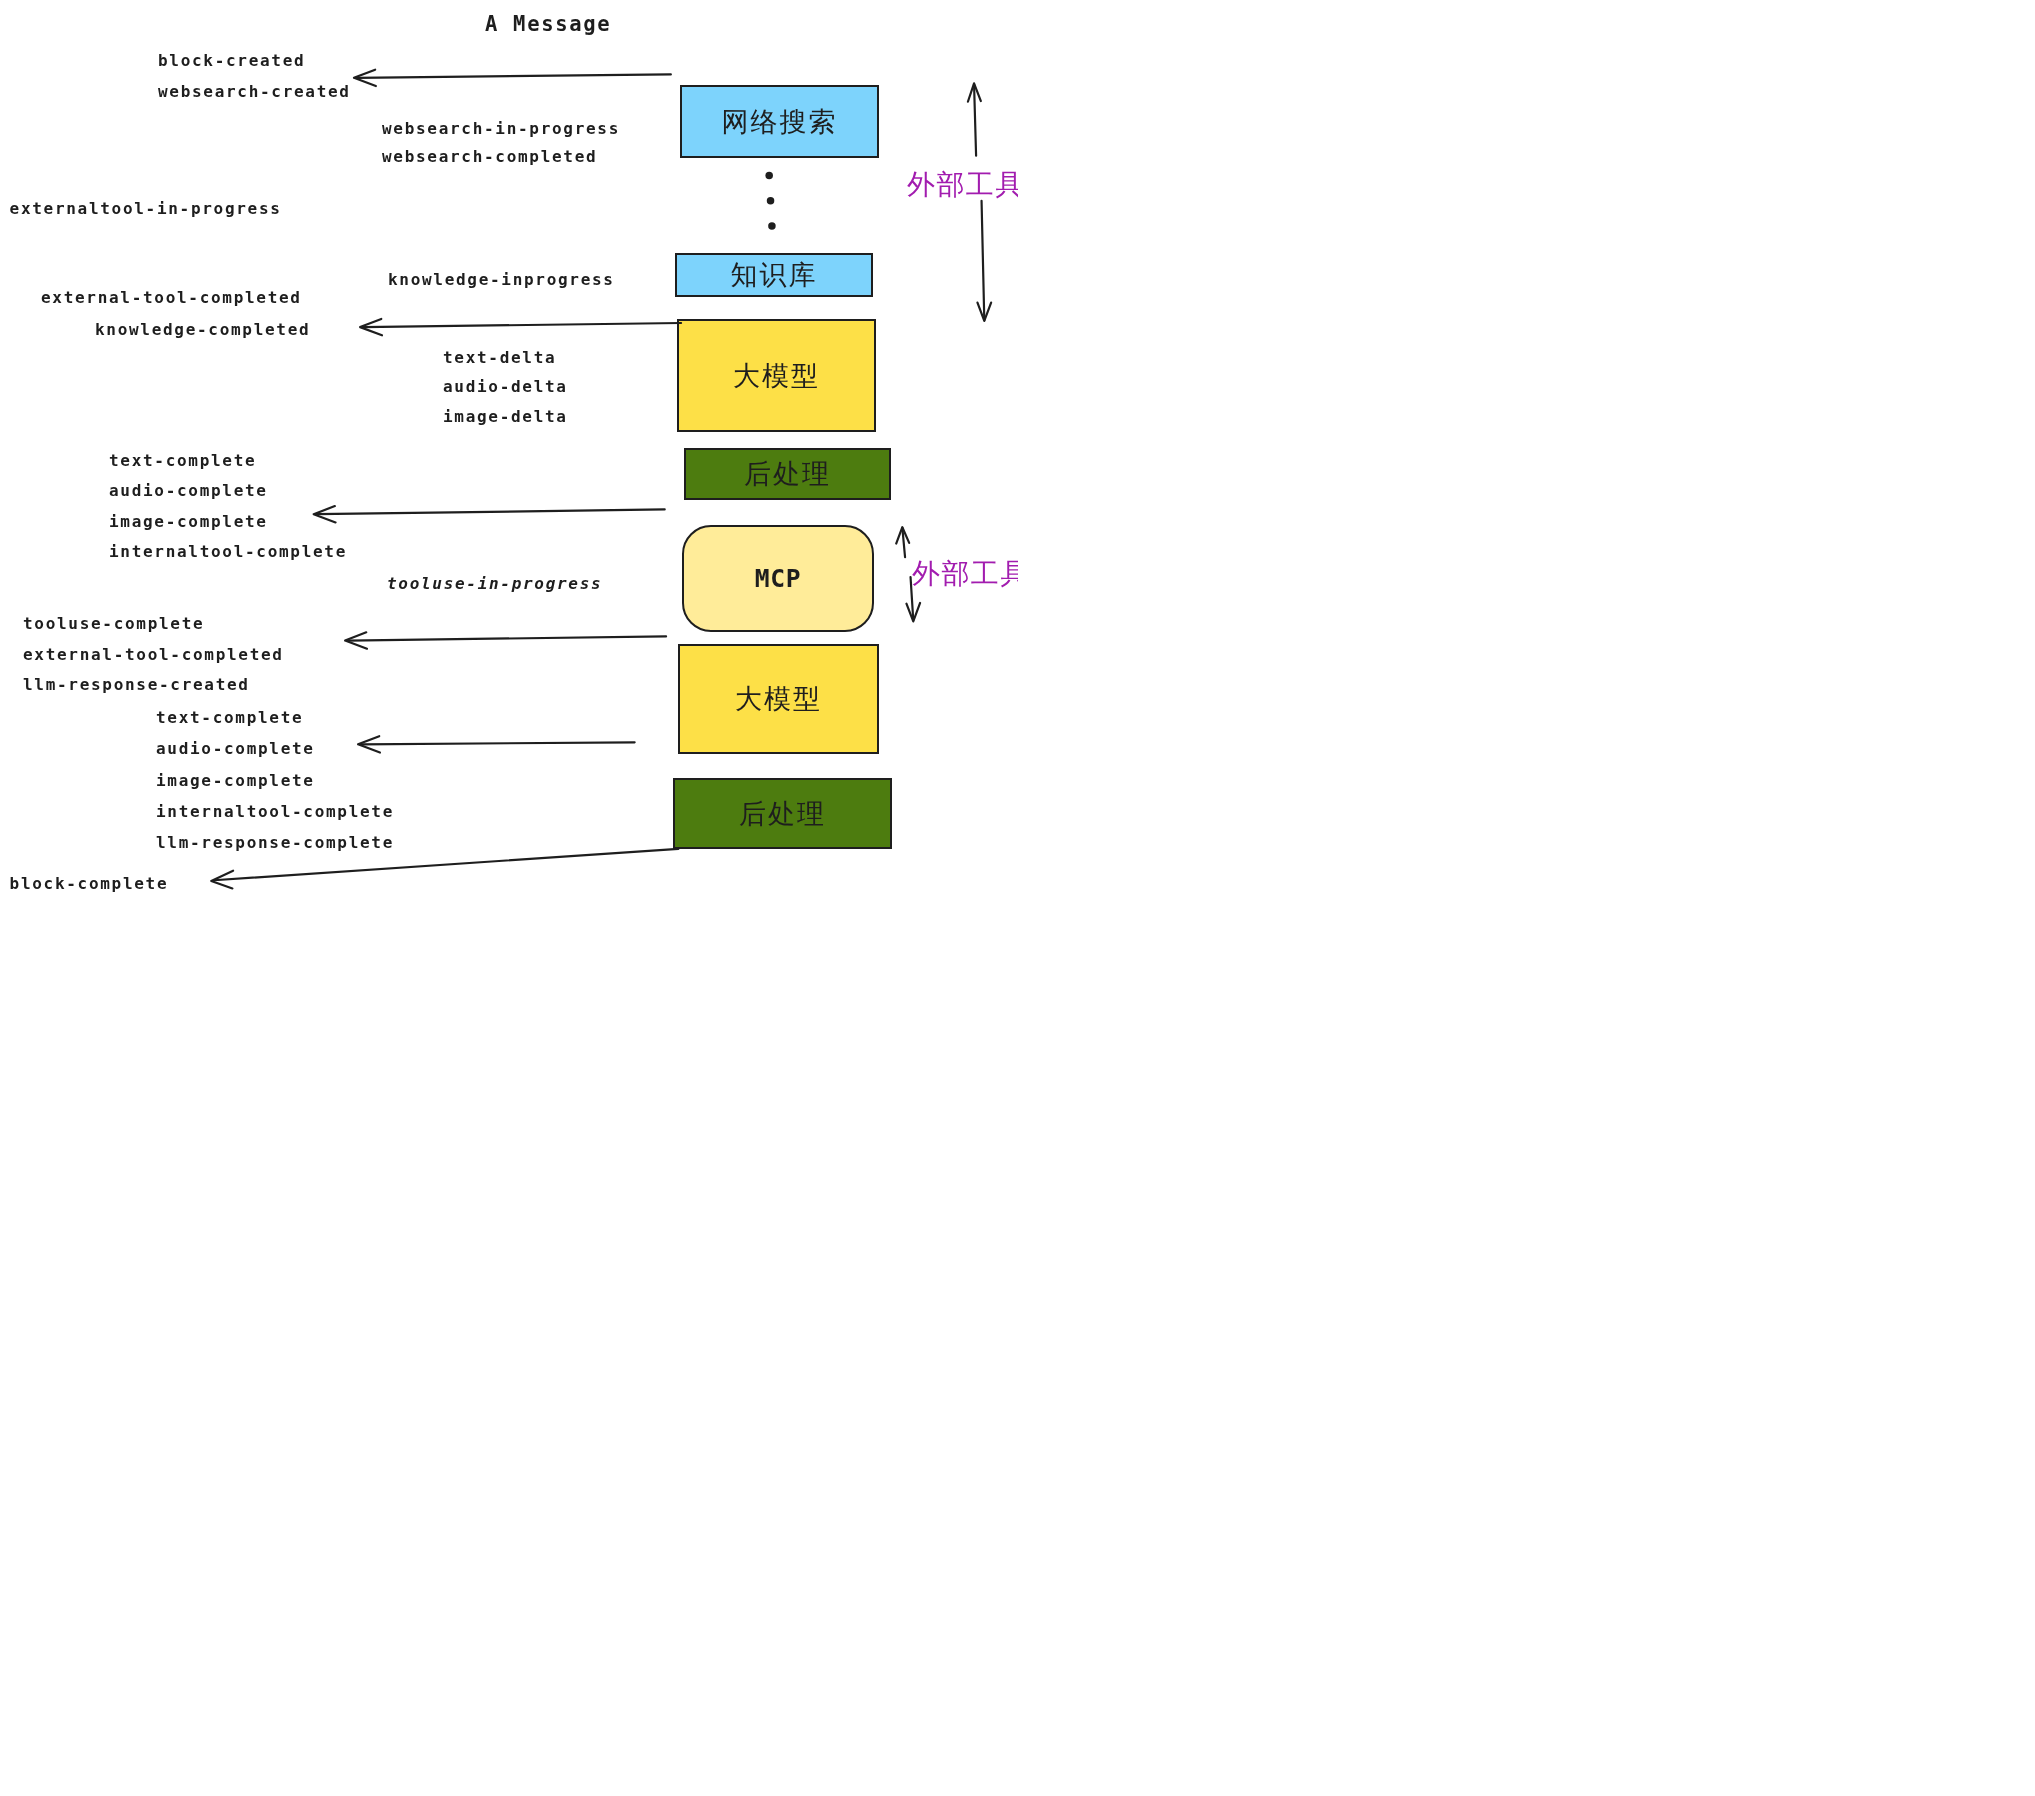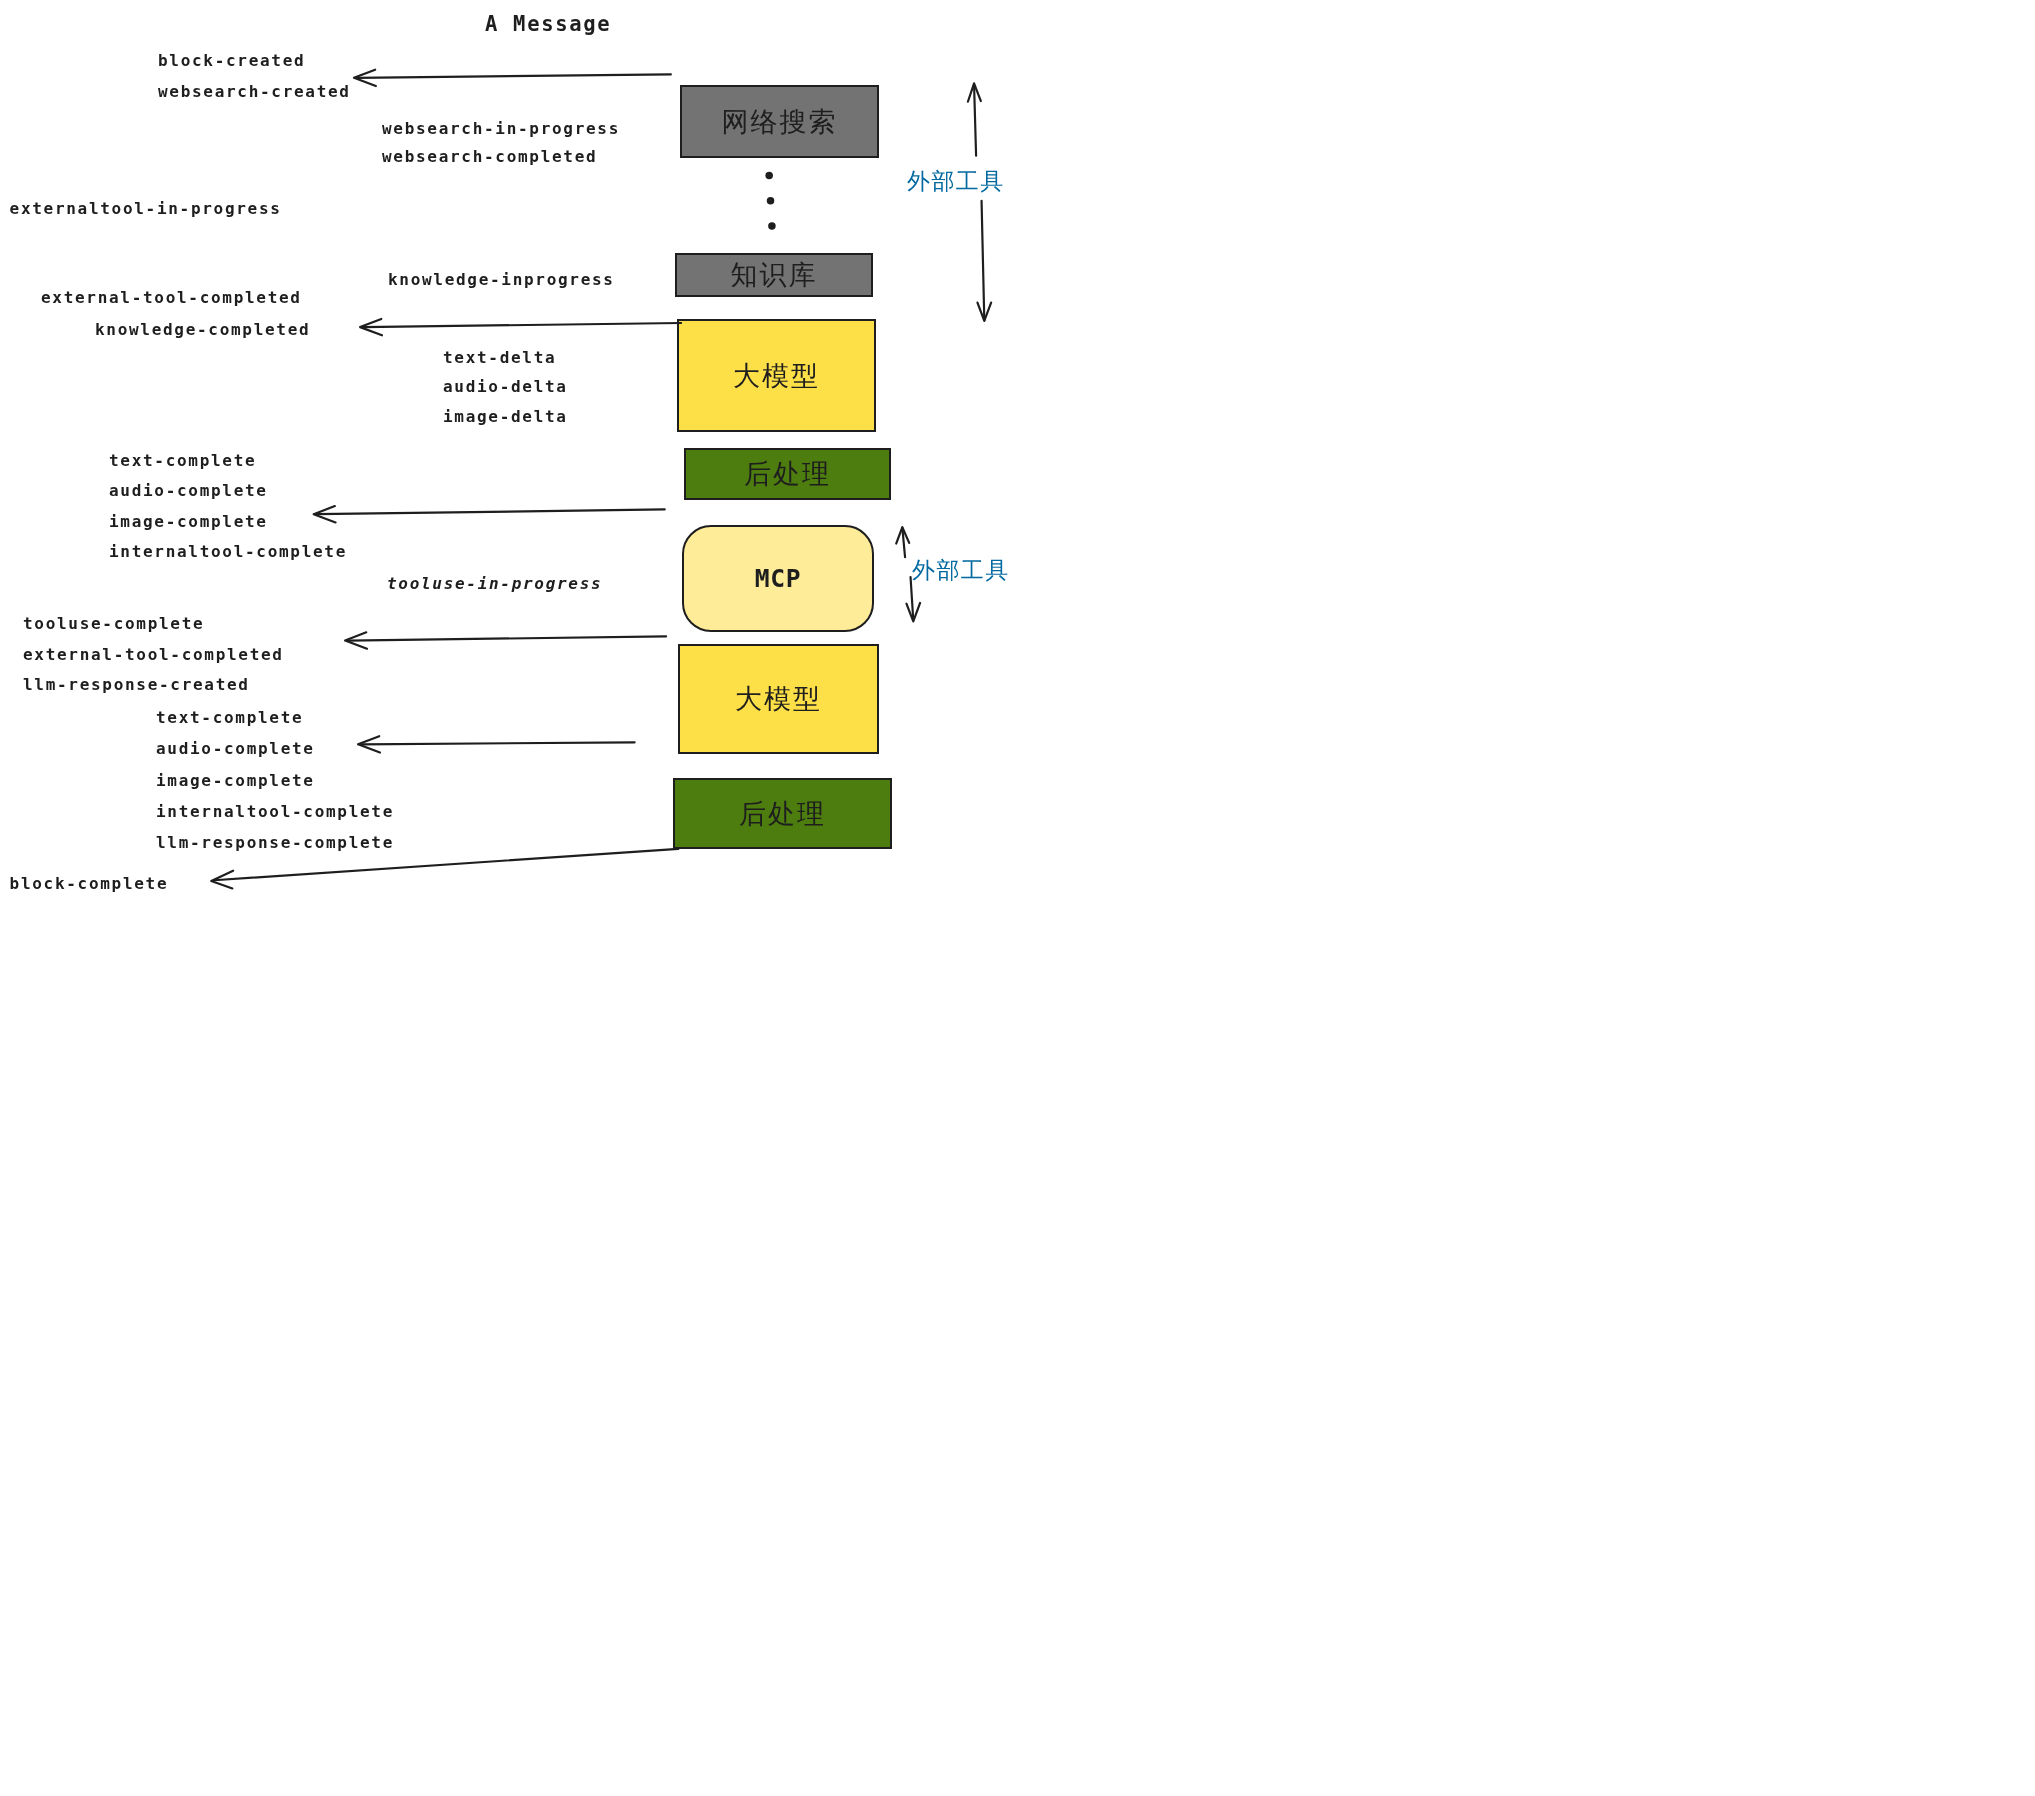--- a/index.html
+++ b/index.html
@@ -42,31 +42,31 @@
     letter-spacing: 2px;
     color: #1e1e1e;
     white-space: nowrap;
   }
   .box .lbl.mono {
     font-family: "DejaVu Sans Mono", "Liberation Mono", monospace;
     font-size: 24.6px;
     font-weight: bold;
     letter-spacing: 0.7px;
   }
-  .fill-pink   { background: #737373; }
+  .fill-pink   { background: #7dd3fc; }
   .fill-green  { background: #fde047; }
   .fill-yellow { background: #ffec99; border-radius: 29px; }
   .fill-white  { background: #4d7c0f; }
   .side-label {
     position: absolute;
     font-family: Liberation Sans, sans-serif;
-    font-size: 23px;
+    font-size: 28px;
     font-weight: 500;
     letter-spacing: 1.4px;
-    color: #0369a1;
+    color: #a21caf;
     white-space: nowrap;
   }
   svg.overlay {
     position: absolute;
     left: 0; top: 0;
     pointer-events: none;
   }
   svg.overlay path {
     fill: none;
     stroke: #1e1e1e;

